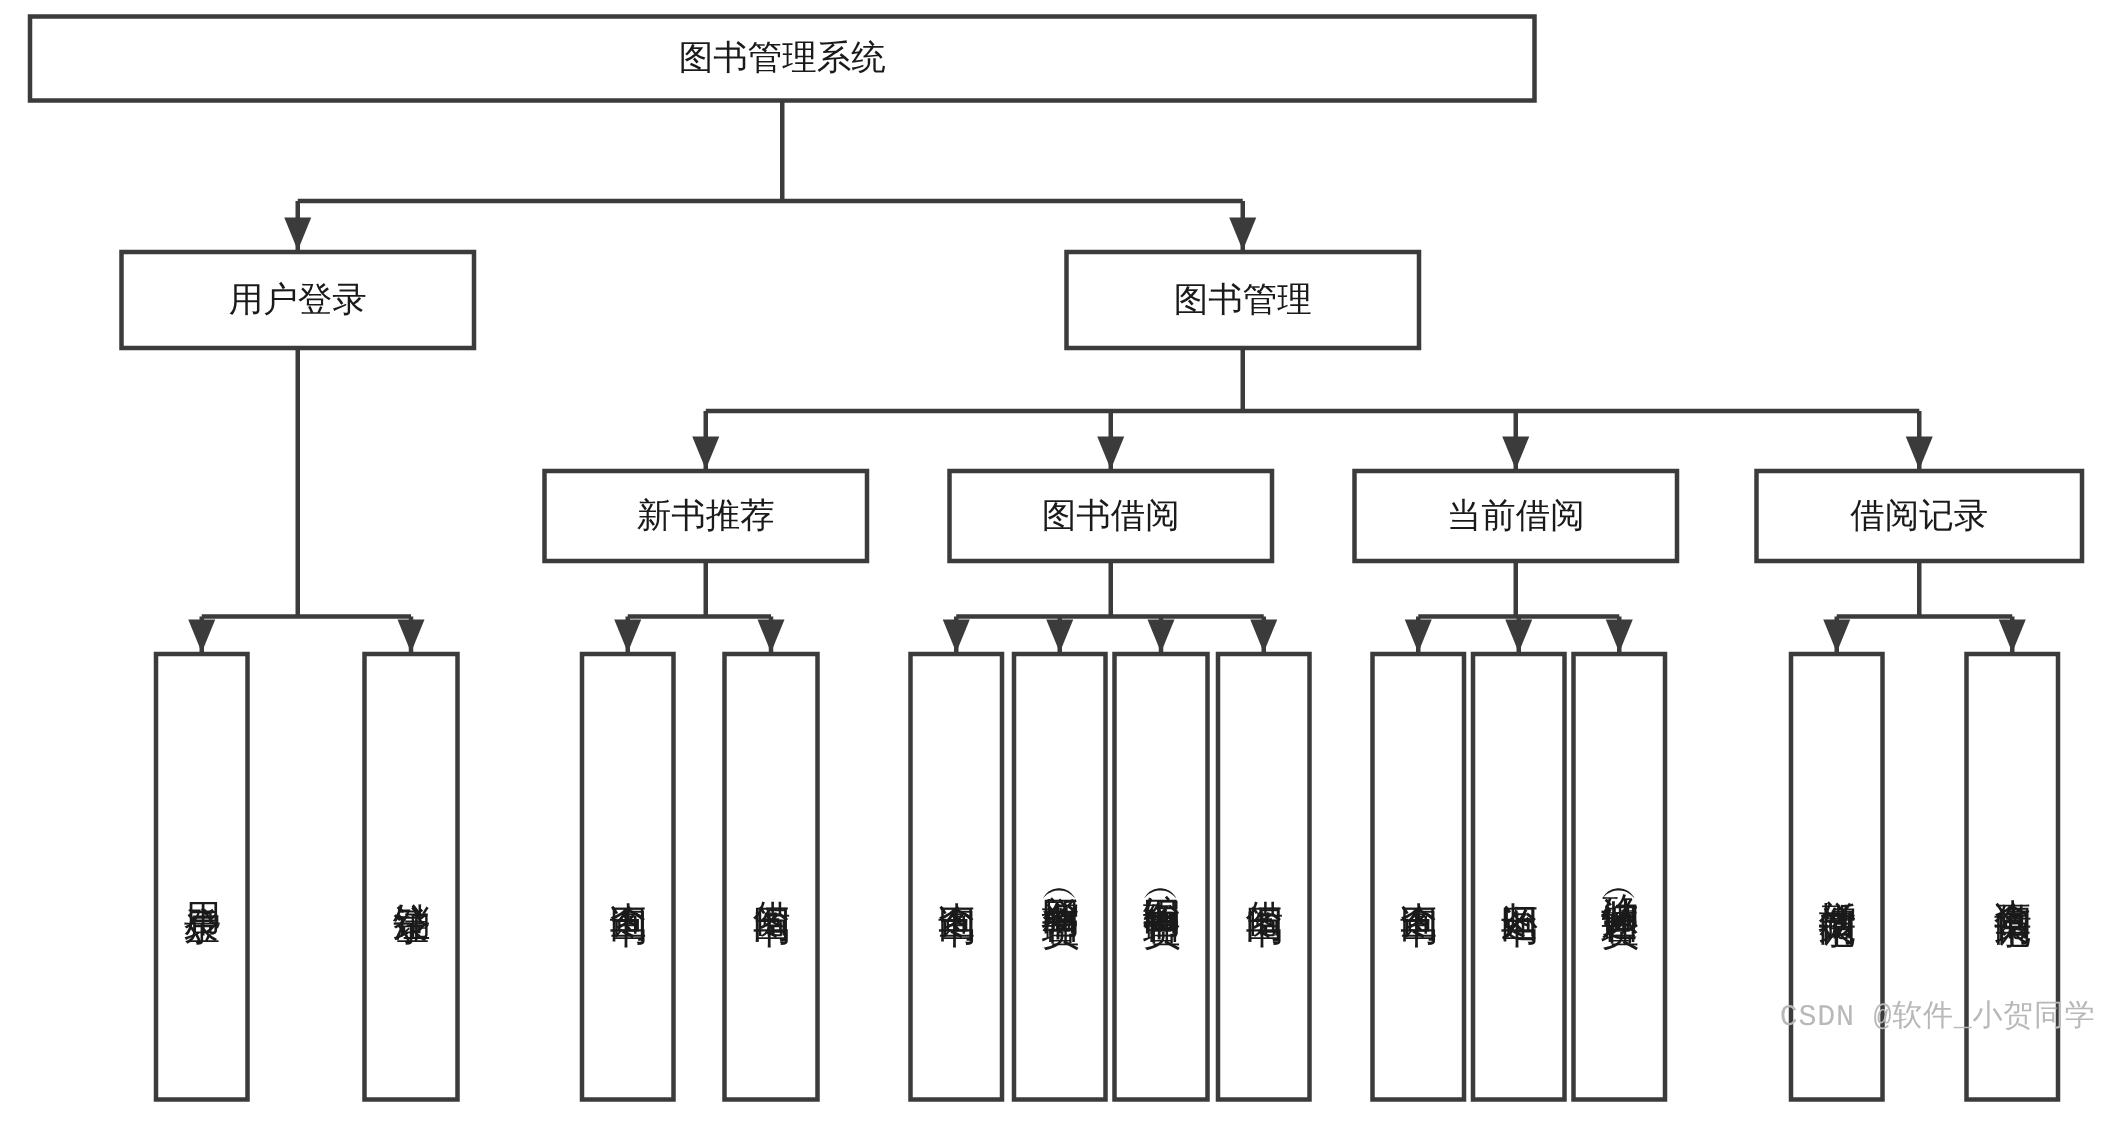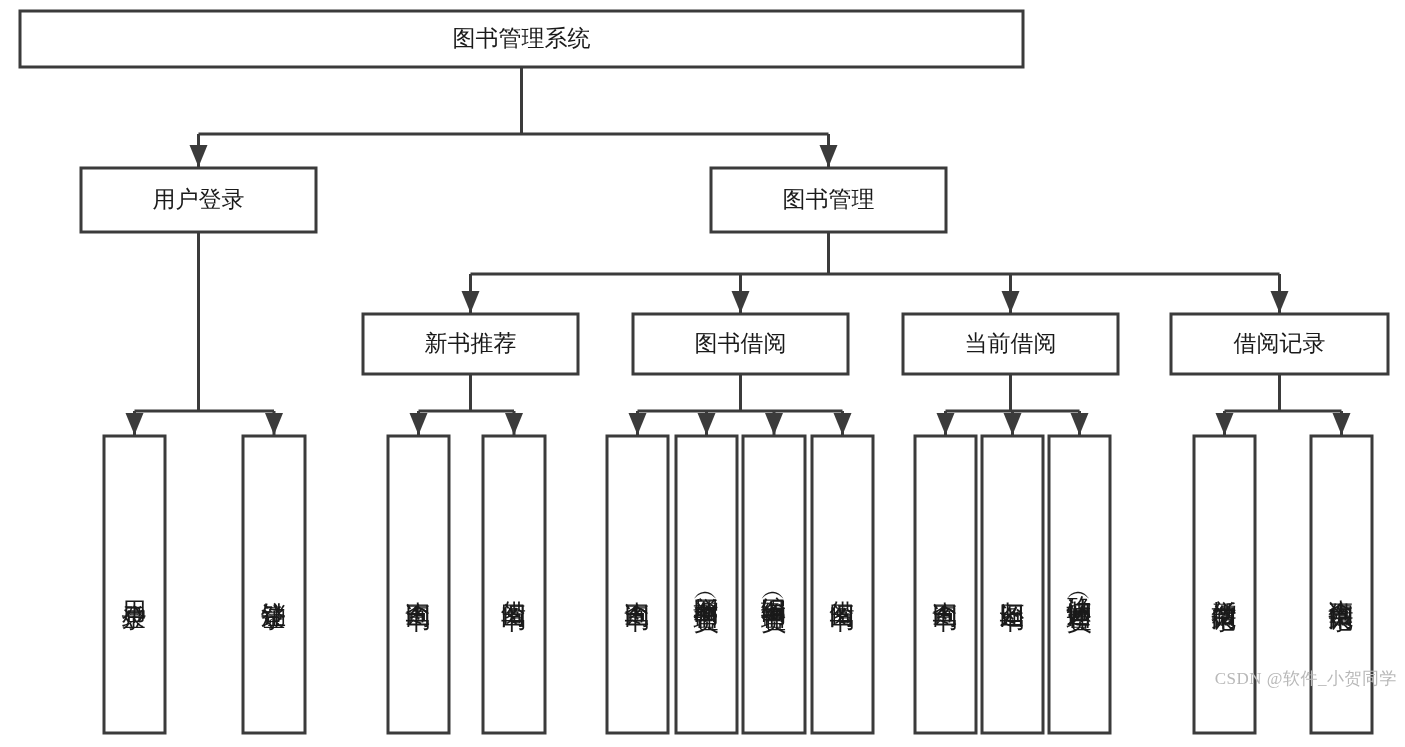--- a/index.html
+++ b/index.html
@@ -59,22 +59,22 @@
     display: flex;
     align-items: center;
     justify-content: center;
     white-space: nowrap;
     pointer-events: none;
   }
   .watermark {
     position: absolute;
     right: 8px;
     bottom: 8px;
-    font-family: Liberation Serif, serif;
-    font-size: 17px;
+    font-family: Liberation Mono, monospace;
+    font-size: 20px;
     color: #b8b8b8;
     letter-spacing: 0.5px;
     white-space: nowrap;
   }
 </style>
 </head>
 <body>
 
 <div id="diagram-root">
 

